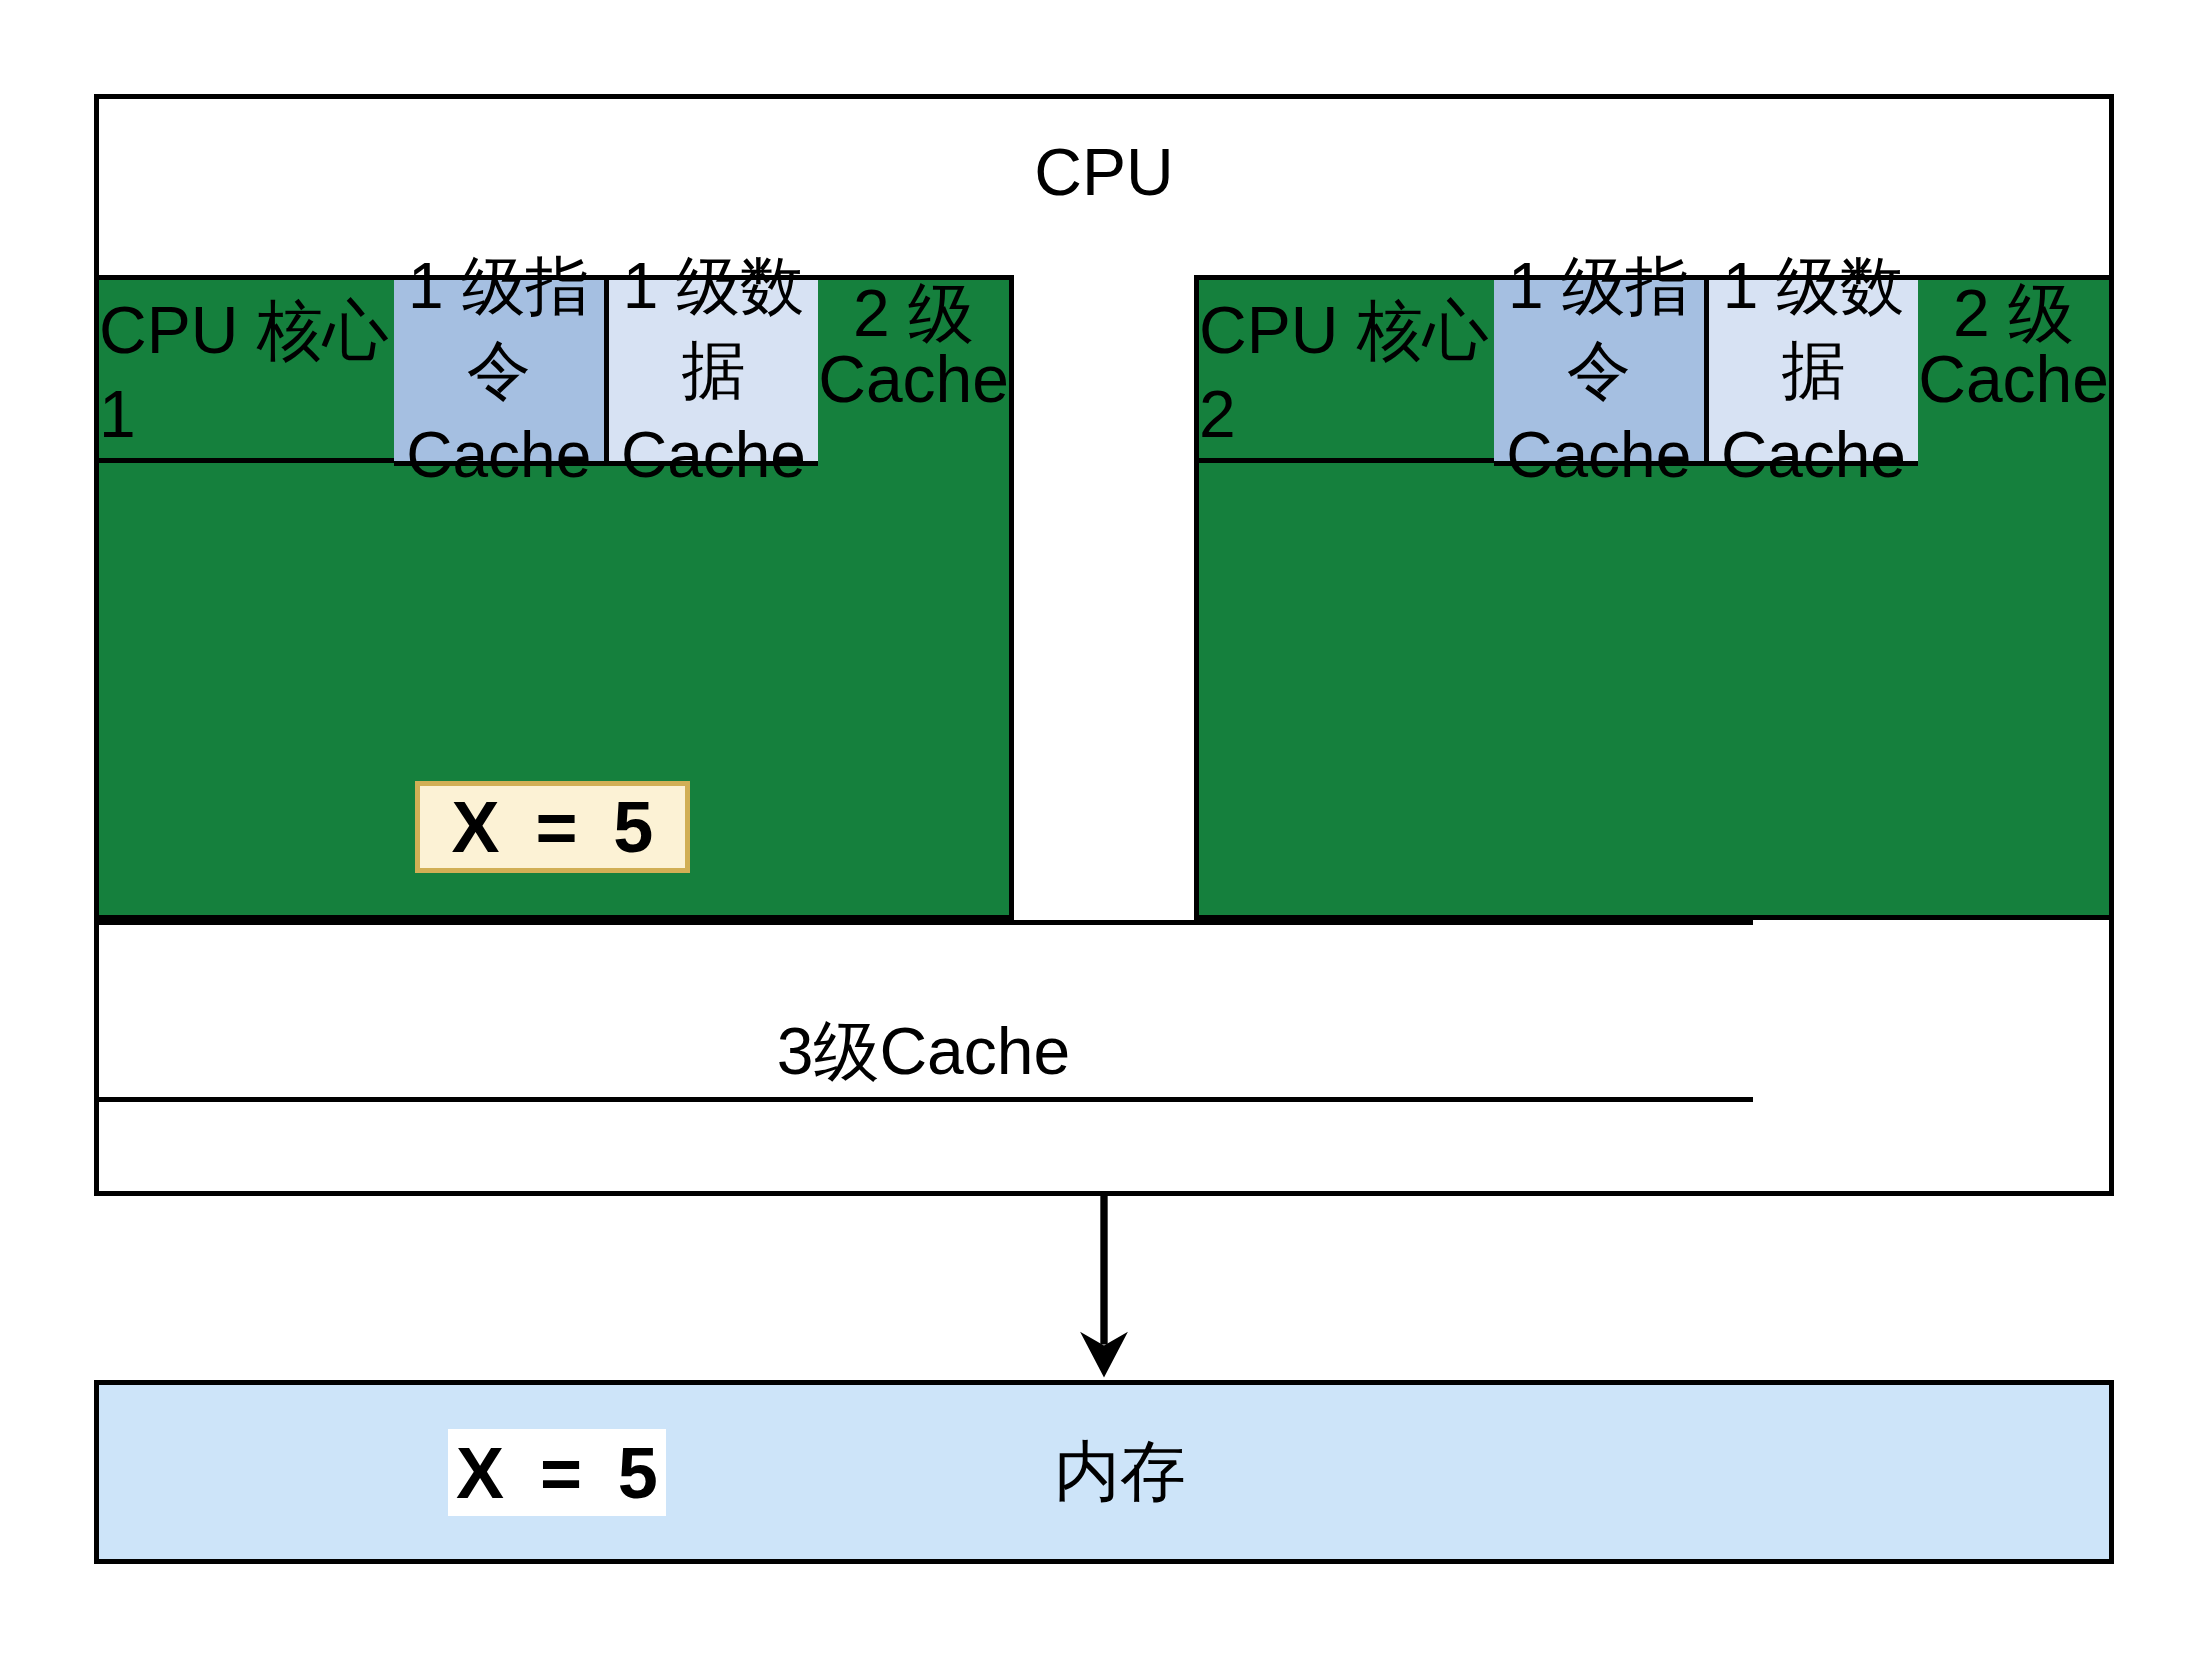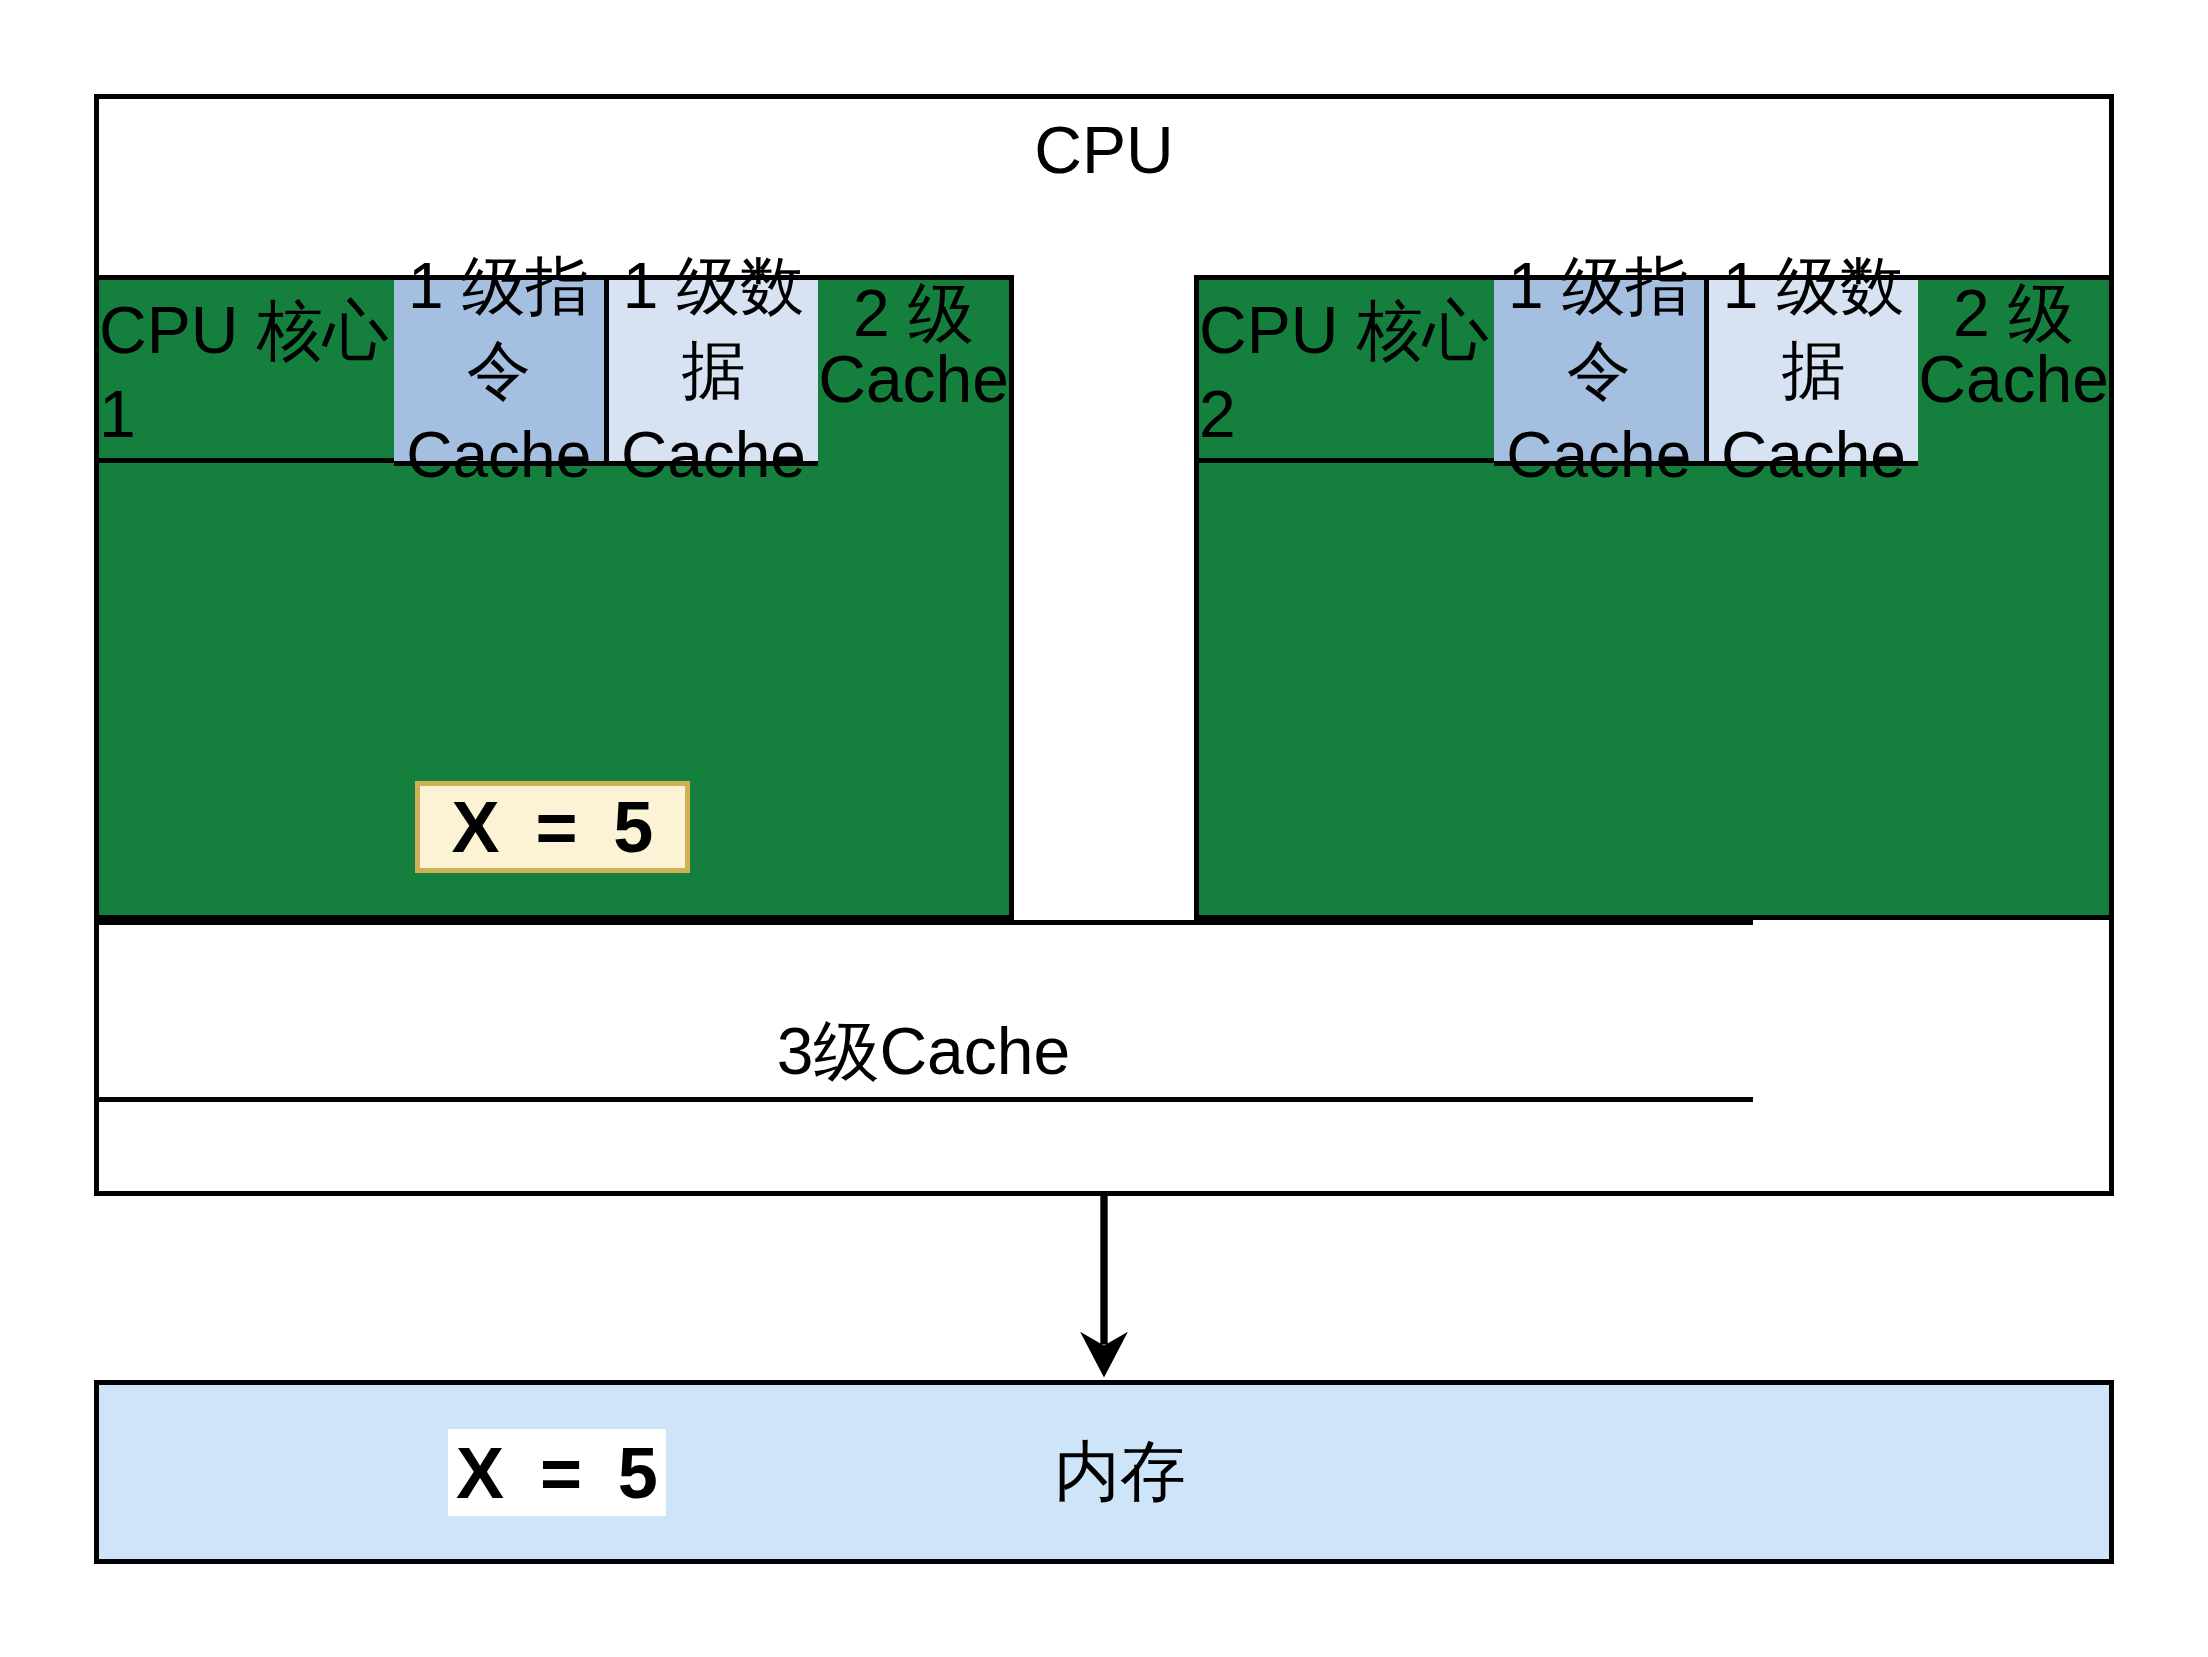--- a/index.html
+++ b/index.html
@@ -7,21 +7,21 @@
     position:relative;
     width:2209px;height:1658px;
     background:#ffffff;
     font-family:"Liberation Sans","DejaVu Sans",sans-serif;
     color:#000;
   }
   .box{position:absolute;box-sizing:border-box;border:5.5px solid #000;background:#fff;}
   .label{color:#000;}
   
   .cpu-box{left:94px;top:94px;width:2020px;height:1102px;}
-  .cpu-title{position:absolute;left:0;top:7px;width:100%;height:88px;
+  .cpu-title{position:absolute;left:0;top:29px;width:100%;height:88px;
     display:flex;align-items:center;justify-content:center;font-size:66px;}
   
   .core{position:absolute;box-sizing:border-box;border:5.5px solid #000;background:#15803d;
     top:275px;width:920px;height:645px;display:flex;flex-direction:row;}
   .core-1{left:94px;}
   .core-2{left:1194px;justify-content:flex-end;}
   .core-header{height:178px;border-bottom:5.5px solid #000;
     display:flex;align-items:center;justify-content:center;font-size:66px;}
   .l1-row{height:181px;border-bottom:5.5px solid #000;display:flex;}
   .l1-cell{flex:1;display:flex;align-items:center;justify-content:center;

